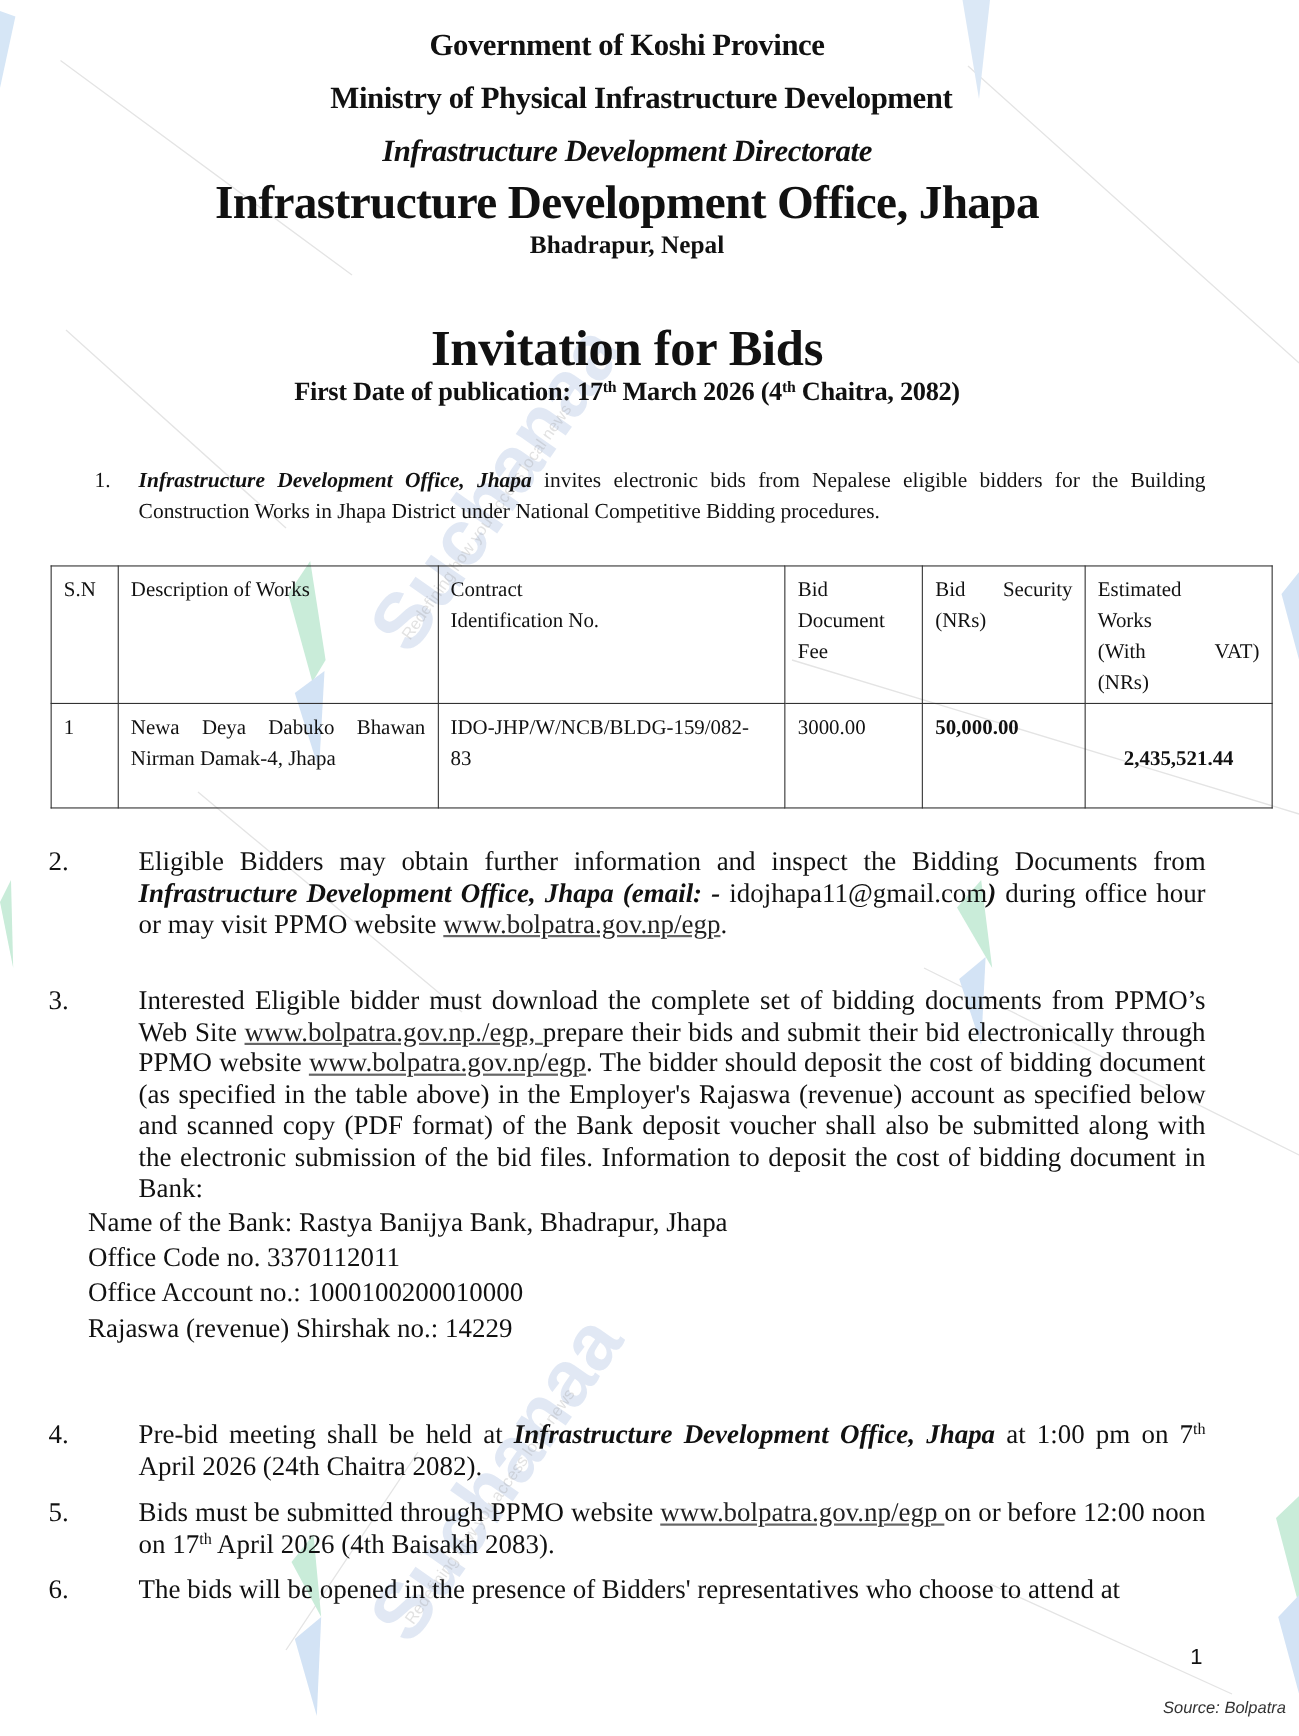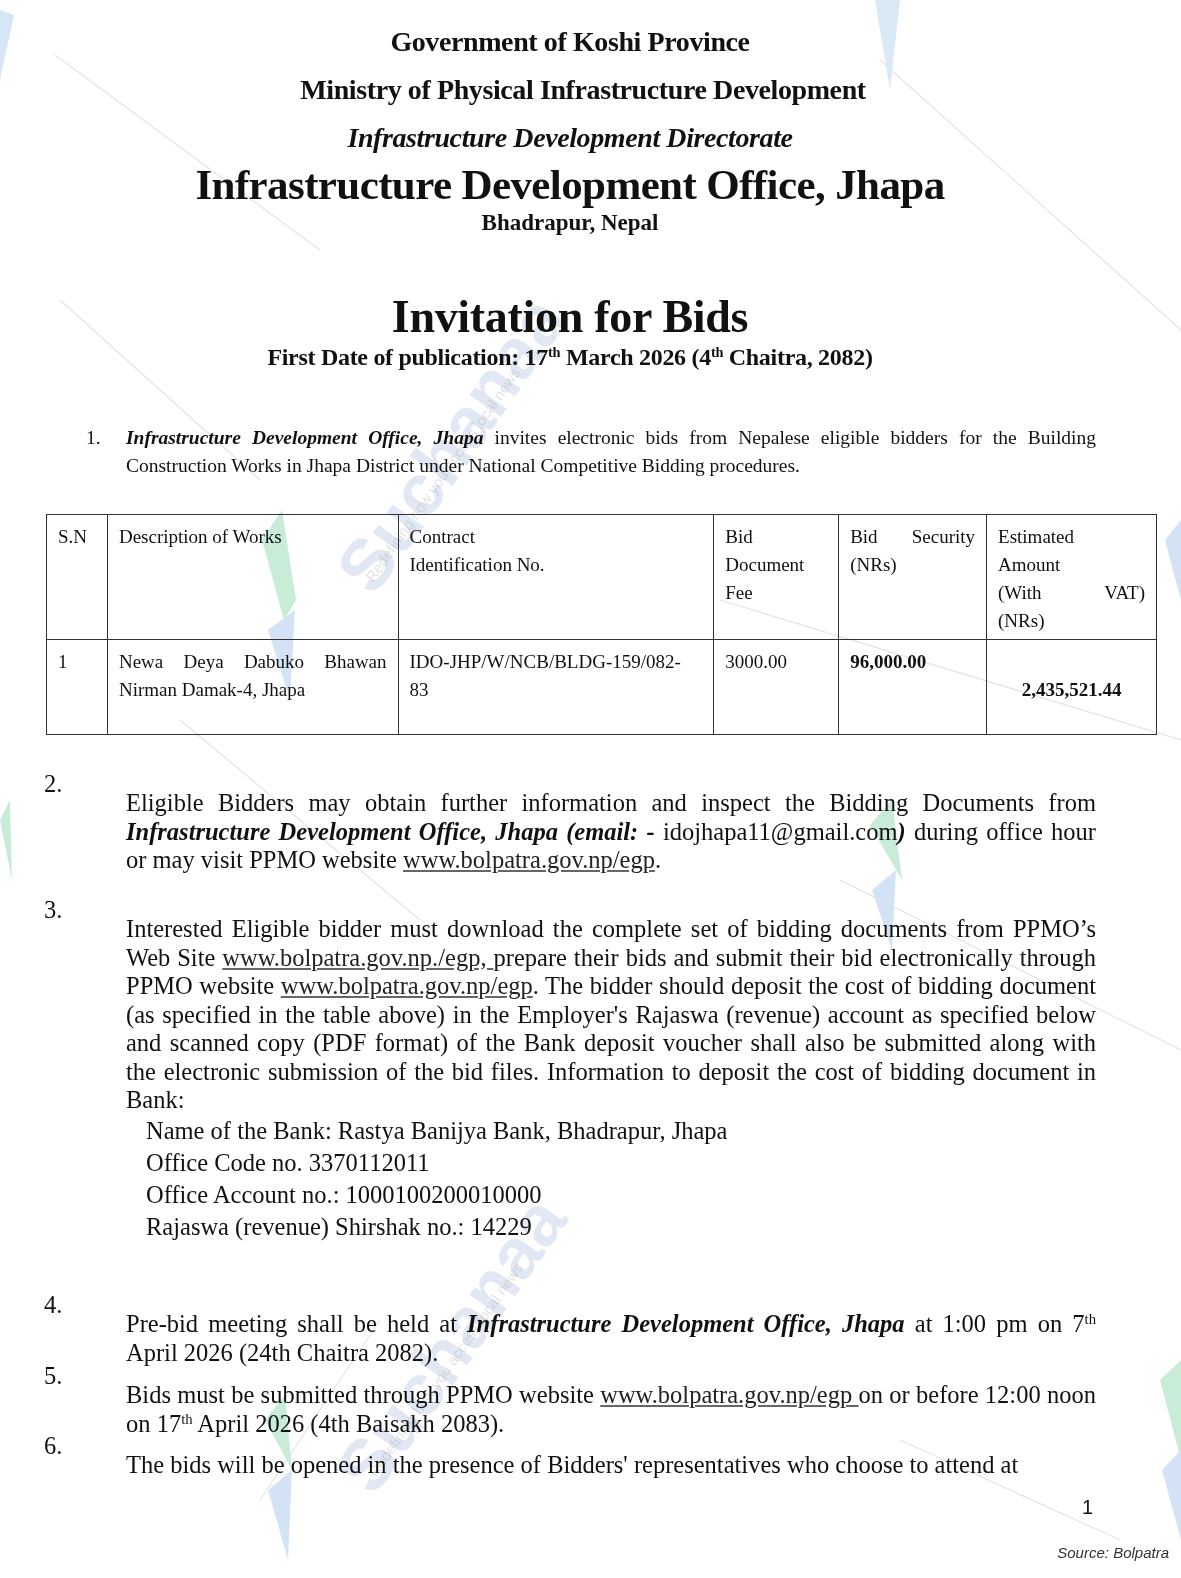--- a/index.html
+++ b/index.html
@@ -65,23 +65,23 @@
     .justify { text-align: justify; text-align-last: left; }
     .just-all { text-align: justify; text-align-last: justify; }
     .bold { font-weight: 700; }
     .est-val { text-align: center; padding-top: 36px !important; }
 
     .item {
       position: absolute; left: 44px; width: 1052px;
       font-size: 24.5px; line-height: 28.5px;
     }
     .item .num { position: absolute; left: 0; top: 0; }
-    .item .body { margin-left: 82px; display: block; text-align: justify; text-align-last: left; margin-top: 19px; }
+    .item .body { margin-left: 82px; display: block; text-align: justify; text-align-last: left; }
     .link { text-decoration: underline; text-decoration-color: #666; color: #222; }
-    .bank-lines { margin-left: 102px; display: block; }
+    .bank-lines { margin-left: 36px; display: block; }
     .bank-lines span { display: block; line-height: 32px; }
 
     .pageno {
       position: absolute; left: 1082px; top: 1496px;
       font-family: "Liberation Sans", "DejaVu Sans", sans-serif; font-size: 20px;
     }
     .source {
       position: absolute; right: 12px; top: 1544px;
       font-family: "Liberation Sans", "DejaVu Sans", sans-serif; font-style: italic;
       font-size: 15px; color: #333;
@@ -149,34 +149,34 @@
             <div>Bid</div>
             <div>Document</div>
             <div>Fee</div>
           </td>
       <td class="col-sec">
             <div class="just-all">Bid Security</div>
             <div>(NRs)</div>
           </td>
       <td class="col-est">
             <div>Estimated</div>
-            <div>Amount</div>
+            <div>Works</div>
             <div class="just-all">(With VAT)</div>
             <div>(NRs)</div>
           </td>
     </tr>
     <tr class="drow">
       <td>1</td>
       <td class="justify">Newa Deya Dabuko Bhawan Nirman Damak-4, Jhapa</td>
       <td>
             <div>IDO-JHP/W/NCB/BLDG-159/082-</div>
             <div>83</div>
           </td>
       <td>3000.00</td>
-      <td class="bold">96,000.00</td>
+      <td class="bold">50,000.00</td>
       <td class="bold est-val">2,435,521.44</td>
     </tr>
   </tbody>
     </table>
 
   <div class="item" style="top:770px;">
     <span class="num">2.</span>
     <span class="body"><span>Eligible Bidders may obtain further information and inspect the Bidding Documents from </span><span class="bi">Infrastructure Development Office, Jhapa (email: -</span><span> idojhapa11@gmail.com</span><span class="bi">)</span><span> during office hour or may visit PPMO website </span><span class="link">www.bolpatra.gov.np/egp</span><span>.</span></span>
   </div>
 

